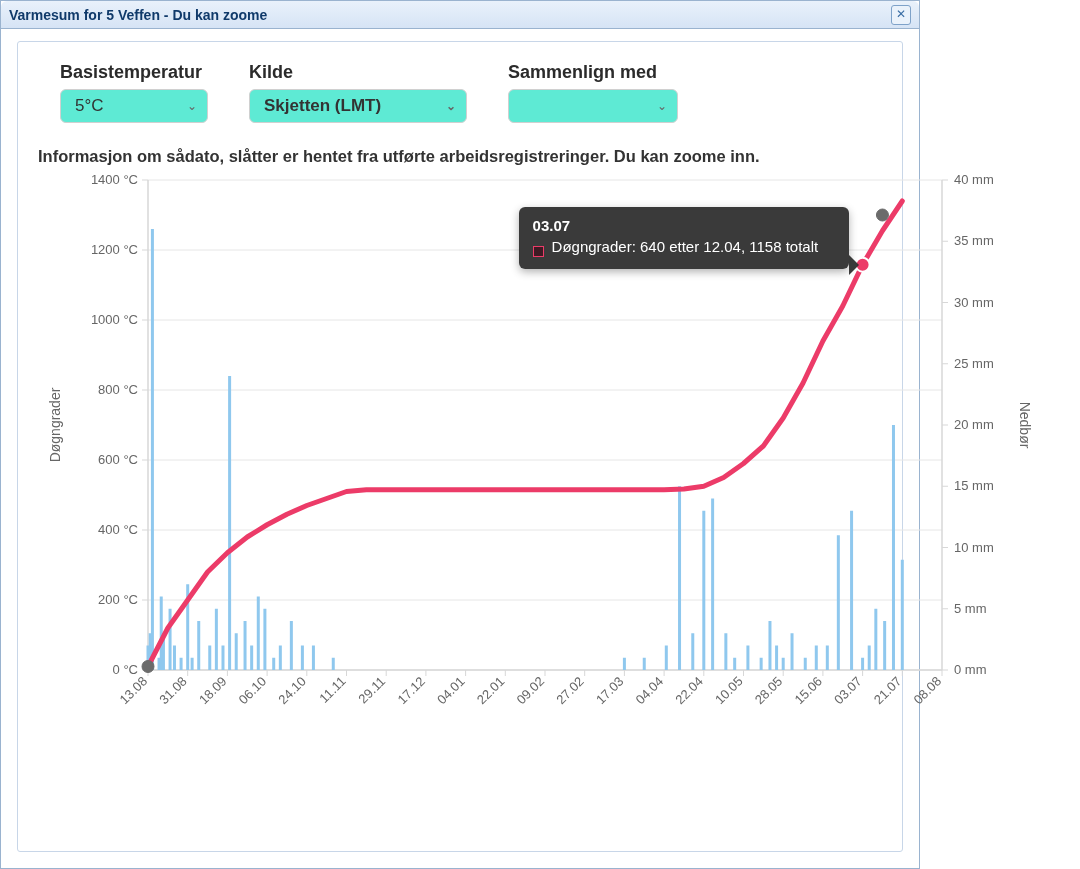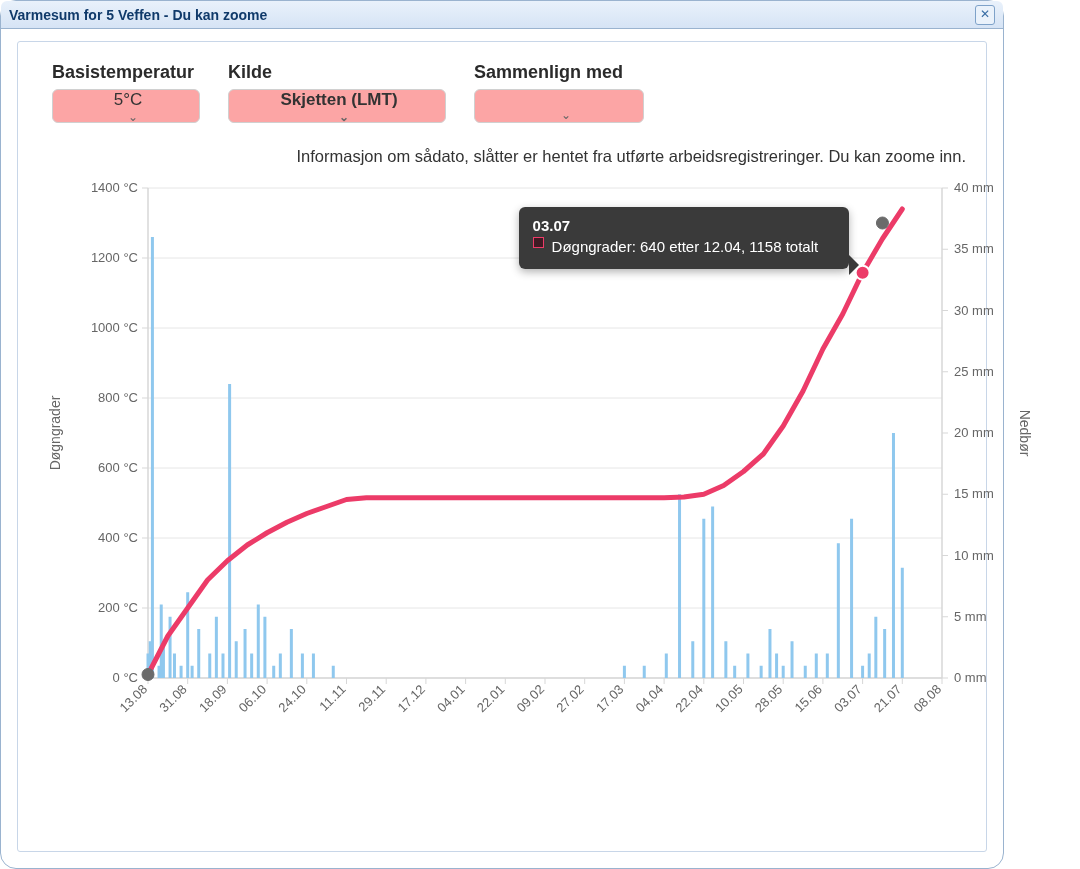--- a/index.html
+++ b/index.html
@@ -7,24 +7,24 @@
     padding: 0;
     font-family: "Helvetica Neue", Arial, sans-serif;
     background: #fff;
     width: 1080px;
     height: 869px;
     overflow: hidden;
     color: #333;
   }
   .window {
     box-sizing: border-box;
-    width: 1004px;
+    width: 920px;
     height: 869px;
     border: 1px solid #9ab3cf;
-    border-radius: 16px;
+    border-radius: 0;
     background: #fff;
     position: relative;
   }
   .titlebar {
     height: 28px;
     background: linear-gradient(#e9f1fb, #d6e4f5);
     border-bottom: 1px solid #9ab3cf;
     border-radius: 6px 6px 0 0;
     display: flex;
     align-items: center;
@@ -55,63 +55,62 @@
     left: 16px;
     right: 16px;
     bottom: 16px;
     border: 1px solid #c8d6e8;
     border-radius: 3px;
     padding: 20px 20px 8px 20px;
     box-sizing: border-box;
   }
   .controls {
     display: flex;
-    gap: 28px;
-    margin-left: 14px;
+    gap: 41px;
+    margin-left: 22px;
   }
   .control-group .lbl {
     font-size: 18px;
     font-weight: 700;
     color: #2b2b2b;
     margin-bottom: 6px;
   }
   .select {
     border: 1px solid #d0d0d0;
     border-radius: 6px;
     height: 34px;
     display: flex;
     align-items: center;
     justify-content: space-between;
     padding: 0 10px 0 14px;
     font-size: 17px;
     color: #333;
-    background: #fca5a5;
+    background: #5eead4;
     cursor: pointer;
     box-sizing: border-box;
-    flex-direction: column;
   }
   .select .chev {
     margin-left: 10px;
     font-size: 12px;
     color: #666;
   }
   .sel-basis { width: 148px; }
   .sel-kilde { width: 218px; font-weight: bold; }
   .sel-comp  { width: 170px; }
 
   .chart-wrap {
     position: relative;
     margin-top: 24px;
   }
   .chart-title {
-    text-align: right;
+    text-align: left;
     font-size: 16.5px;
-    font-weight: 400;
+    font-weight: 700;
     color: #333;
-    margin-bottom: 12px;
+    margin-bottom: 4px;
   }
 
   .plot {
     position: relative;
     width: 100%;
     height: 580px;
   }
   svg { display: block; }
   .axis text, .y-axis-label, .y2-axis-label {
     font-size: 13px;
@@ -165,21 +164,21 @@
     font-weight: 700;
     font-size: 15px;
     margin-bottom: 3px;
   }
   .tooltip .tt-sub {
     font-size: 15px;
     margin-bottom: 4px;
   }
   .tooltip .tt-row {
     display: flex;
-    align-items: flex-start;
+    align-items: flex-end;
     font-size: 15px;
     line-height: 1.35;
   }
   .tooltip .swatch {
     display: inline-block;
     width: 11px;
     height: 11px;
     margin-right: 8px;
     border: 1px solid #fff;
     box-sizing: border-box;

